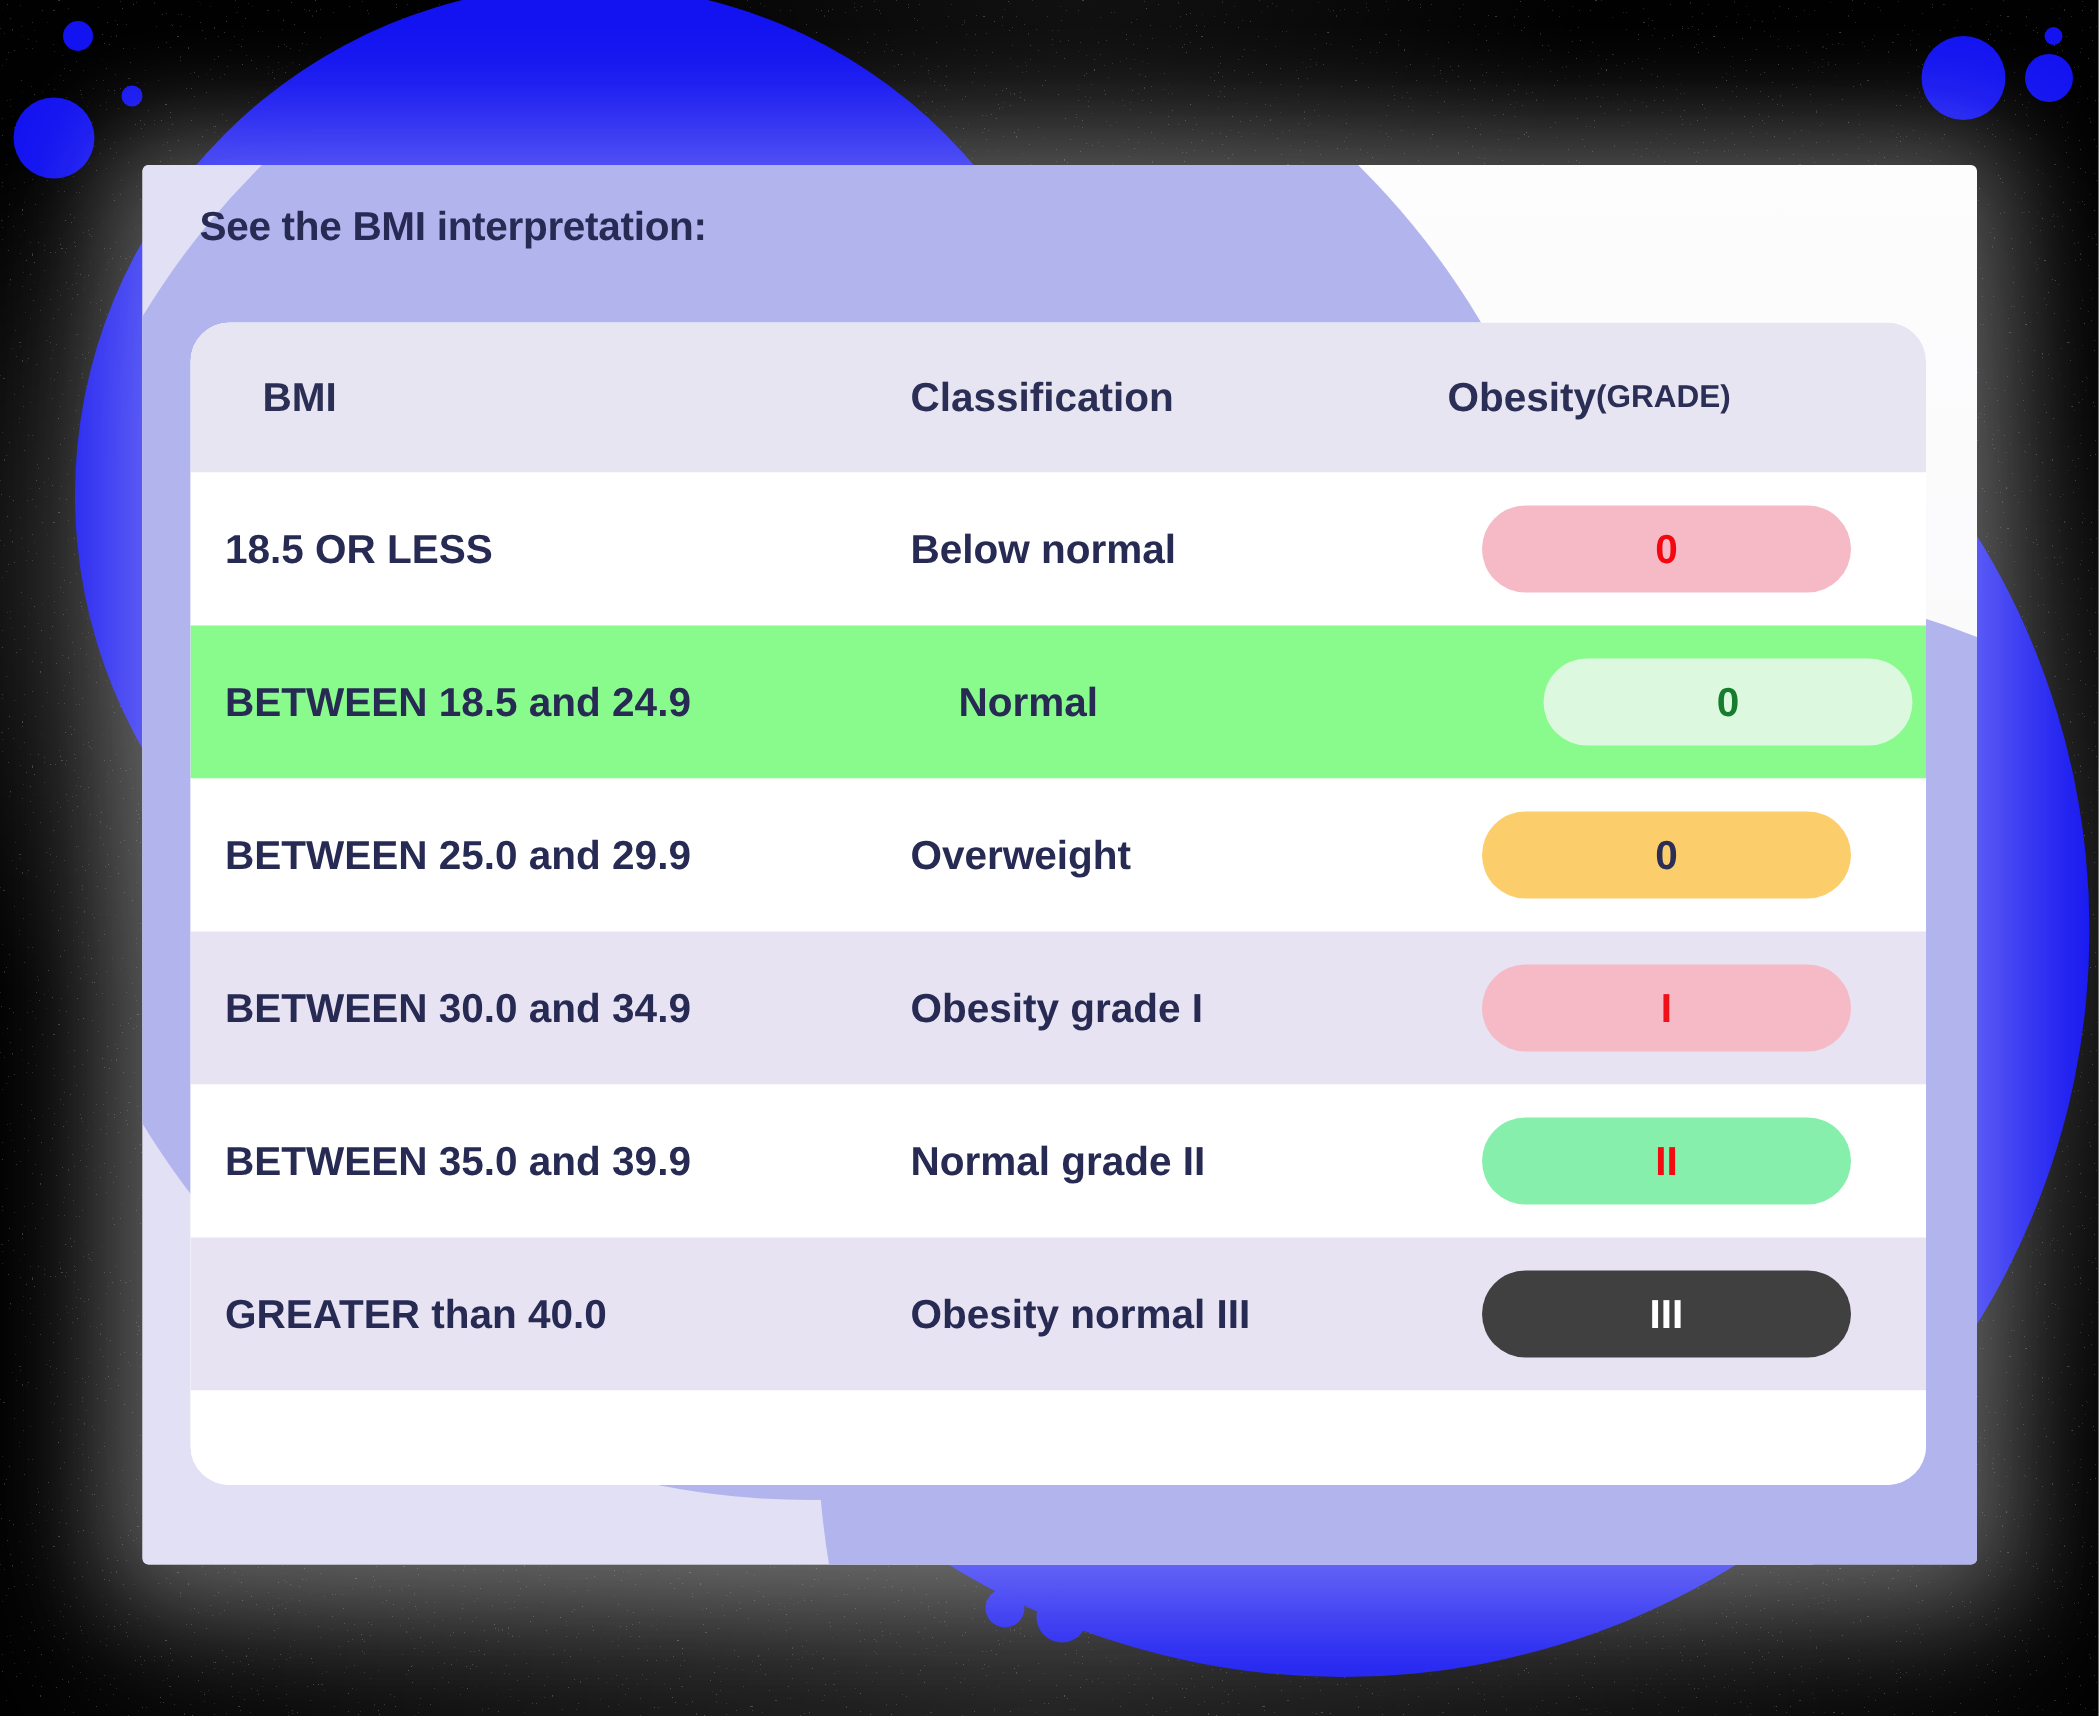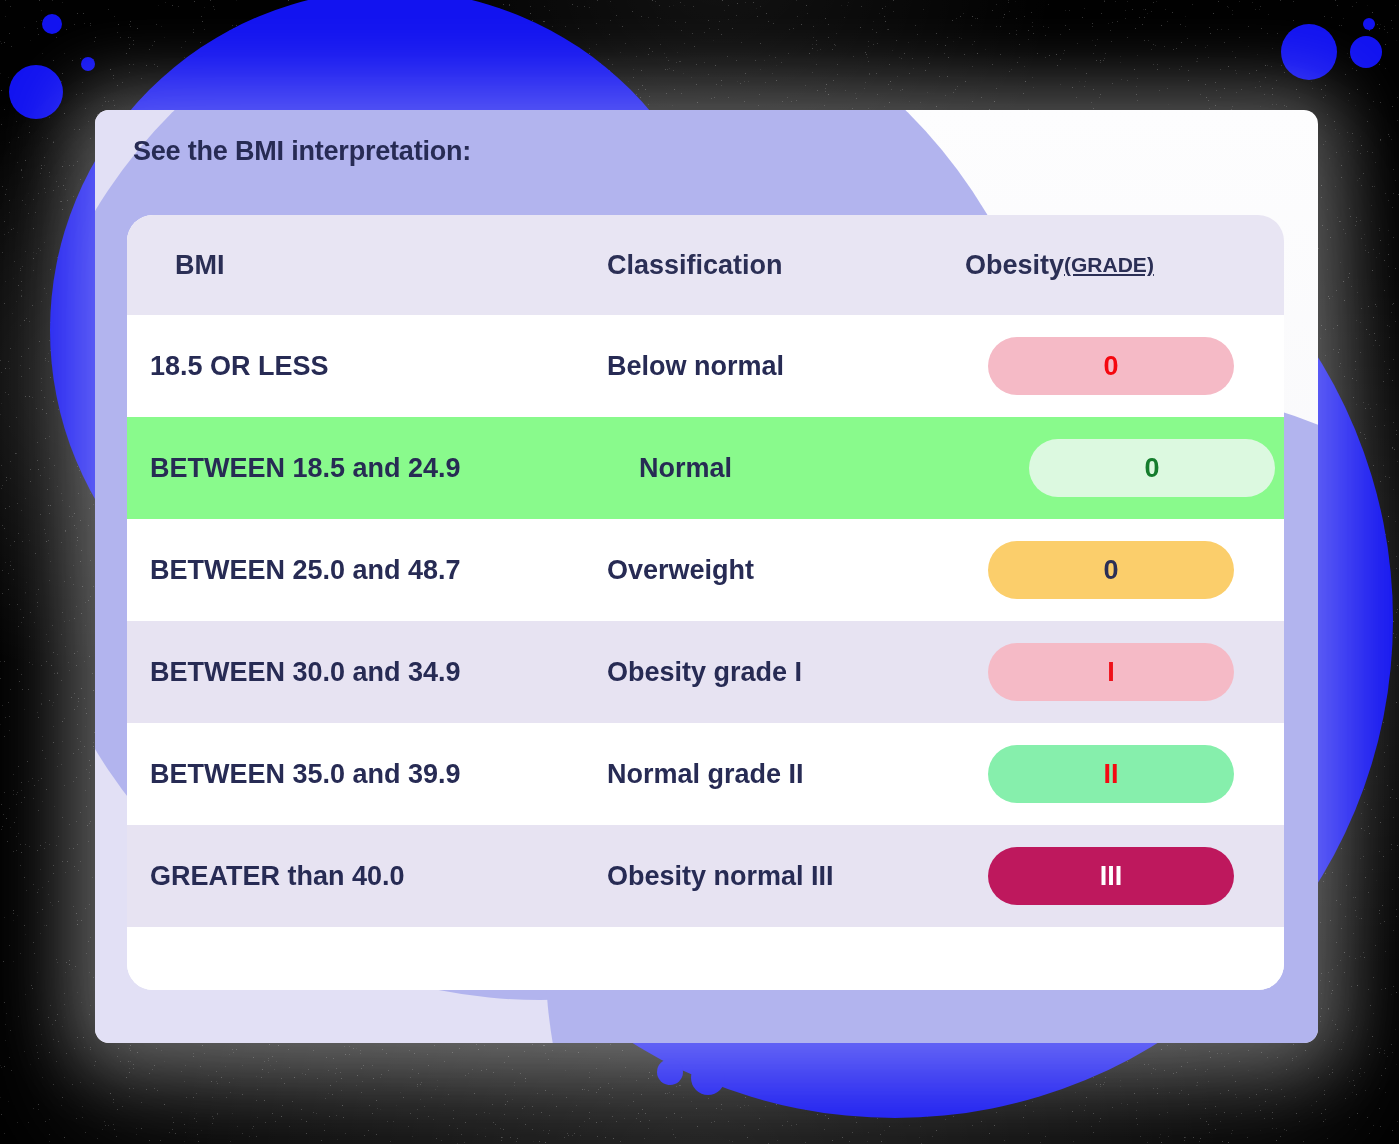--- a/index.html
+++ b/index.html
@@ -27,21 +27,21 @@
   .dot-b{left:9px;    top:65px;   width:54px; height:54px;}
   .dot-c{left:81px;   top:57px;   width:14px; height:14px;}
   .dot-d{left:1281px; top:24px;   width:56px; height:56px;}
   .dot-e{left:1350px; top:36px;   width:32px; height:32px;}
   .dot-f{left:1363px; top:18px;   width:12px; height:12px;}
   .dot-g{left:657px;  top:1059px; width:26px; height:26px;}
   .dot-h{left:691px;  top:1061px; width:34px; height:34px;}
   
   .card{
     position:absolute;left:95px;top:110px;width:1223px;height:933px;
-    border-radius:14px;overflow:hidden;z-index:3;
+    border-radius:4px;overflow:hidden;z-index:3;
     background:linear-gradient(180deg,#fdfdfe 0%,#f4f4f7 100%);
     box-shadow:0 0 70px 25px rgba(255,255,255,.30), 0 60px 130px 10px rgba(255,255,255,.16);
   }
   .deco{position:absolute;border-radius:50%;}
   .c-light{left:-625px;top:-140px;width:1760px;height:1760px;background:#e2e0f5;z-index:1;}
   .c-peri1{left:-75px; top:-150px;width:1040px;height:1040px;background:#b2b4ee;z-index:2;}
   .c-peri2{left:450px; top:275px; width:1130px;height:1130px;background:#b2b4ee;z-index:2;}
   .card-header{
     position:absolute;left:0;top:0;right:0;height:82px;z-index:6;
     display:flex;align-items:center;padding-left:38px;box-sizing:border-box;
@@ -61,21 +61,21 @@
     font-weight:800;color:#2b2f55;font-size:27px;
   }
   .t-row{
     height:102px;flex:0 0 102px;display:flex;align-items:center;
     font-weight:700;color:#272b54;font-size:27px;
   }
   .col-bmi{width:480px;flex:0 0 480px;padding-left:23px;box-sizing:border-box;}
   .t-head .col-bmi{padding-left:48px;}
   .col-class{width:358px;flex:0 0 358px;}
   .col-grade{flex:1;display:flex;align-items:center;}
-  .grade-sub{font-size:21px;text-decoration:underline;}
+  .grade-sub{font-size:21px;}
   .pill{
     margin-left:auto;margin-right:50px;width:246px;height:58px;border-radius:29px;
     display:flex;align-items:center;justify-content:center;
     font-size:27px;font-weight:700;
   }
   .t-footer{flex:1;background:#ffffff;}
 </style>
 </head>
 <body>
 
@@ -137,21 +137,21 @@
 
     <div class="t-row" style="background: rgb(137, 250, 140); gap: 32px;">
       <div class="col-bmi">BETWEEN 18.5 and 24.9</div>
       <div class="col-class">Normal</div>
       <div class="col-grade">
         <div class="pill" style="background: rgb(220, 249, 224); color: rgb(21, 125, 45);">0</div>
       </div>
     </div>
 
     <div class="t-row" style="background: rgb(255, 255, 255);">
-      <div class="col-bmi">BETWEEN 25.0 and 48.7</div>
+      <div class="col-bmi">BETWEEN 25.0 and 29.9</div>
       <div class="col-class">Overweight</div>
       <div class="col-grade">
         <div class="pill" style="background: rgb(251, 206, 107); color: rgb(43, 47, 86);">0</div>
       </div>
     </div>
 
     <div class="t-row" style="background: rgb(231, 227, 242);">
       <div class="col-bmi">BETWEEN 30.0 and 34.9</div>
       <div class="col-class">Obesity grade I</div>
       <div class="col-grade">
@@ -164,19 +164,19 @@
       <div class="col-class">Normal grade II</div>
       <div class="col-grade">
         <div class="pill" style="background: #86efac; color: rgb(244, 10, 18);">II</div>
       </div>
     </div>
 
     <div class="t-row" style="background: rgb(231, 227, 242);">
       <div class="col-bmi">GREATER than 40.0</div>
       <div class="col-class">Obesity normal III</div>
       <div class="col-grade">
-        <div class="pill" style="background: #be185d; color: rgb(255, 255, 255);">III</div>
+        <div class="pill" style="background: #404040; color: rgb(255, 255, 255);">III</div>
       </div>
     </div>
 
     <div class="t-footer"></div>
   </div>
 </div>
 
 </body></html>

